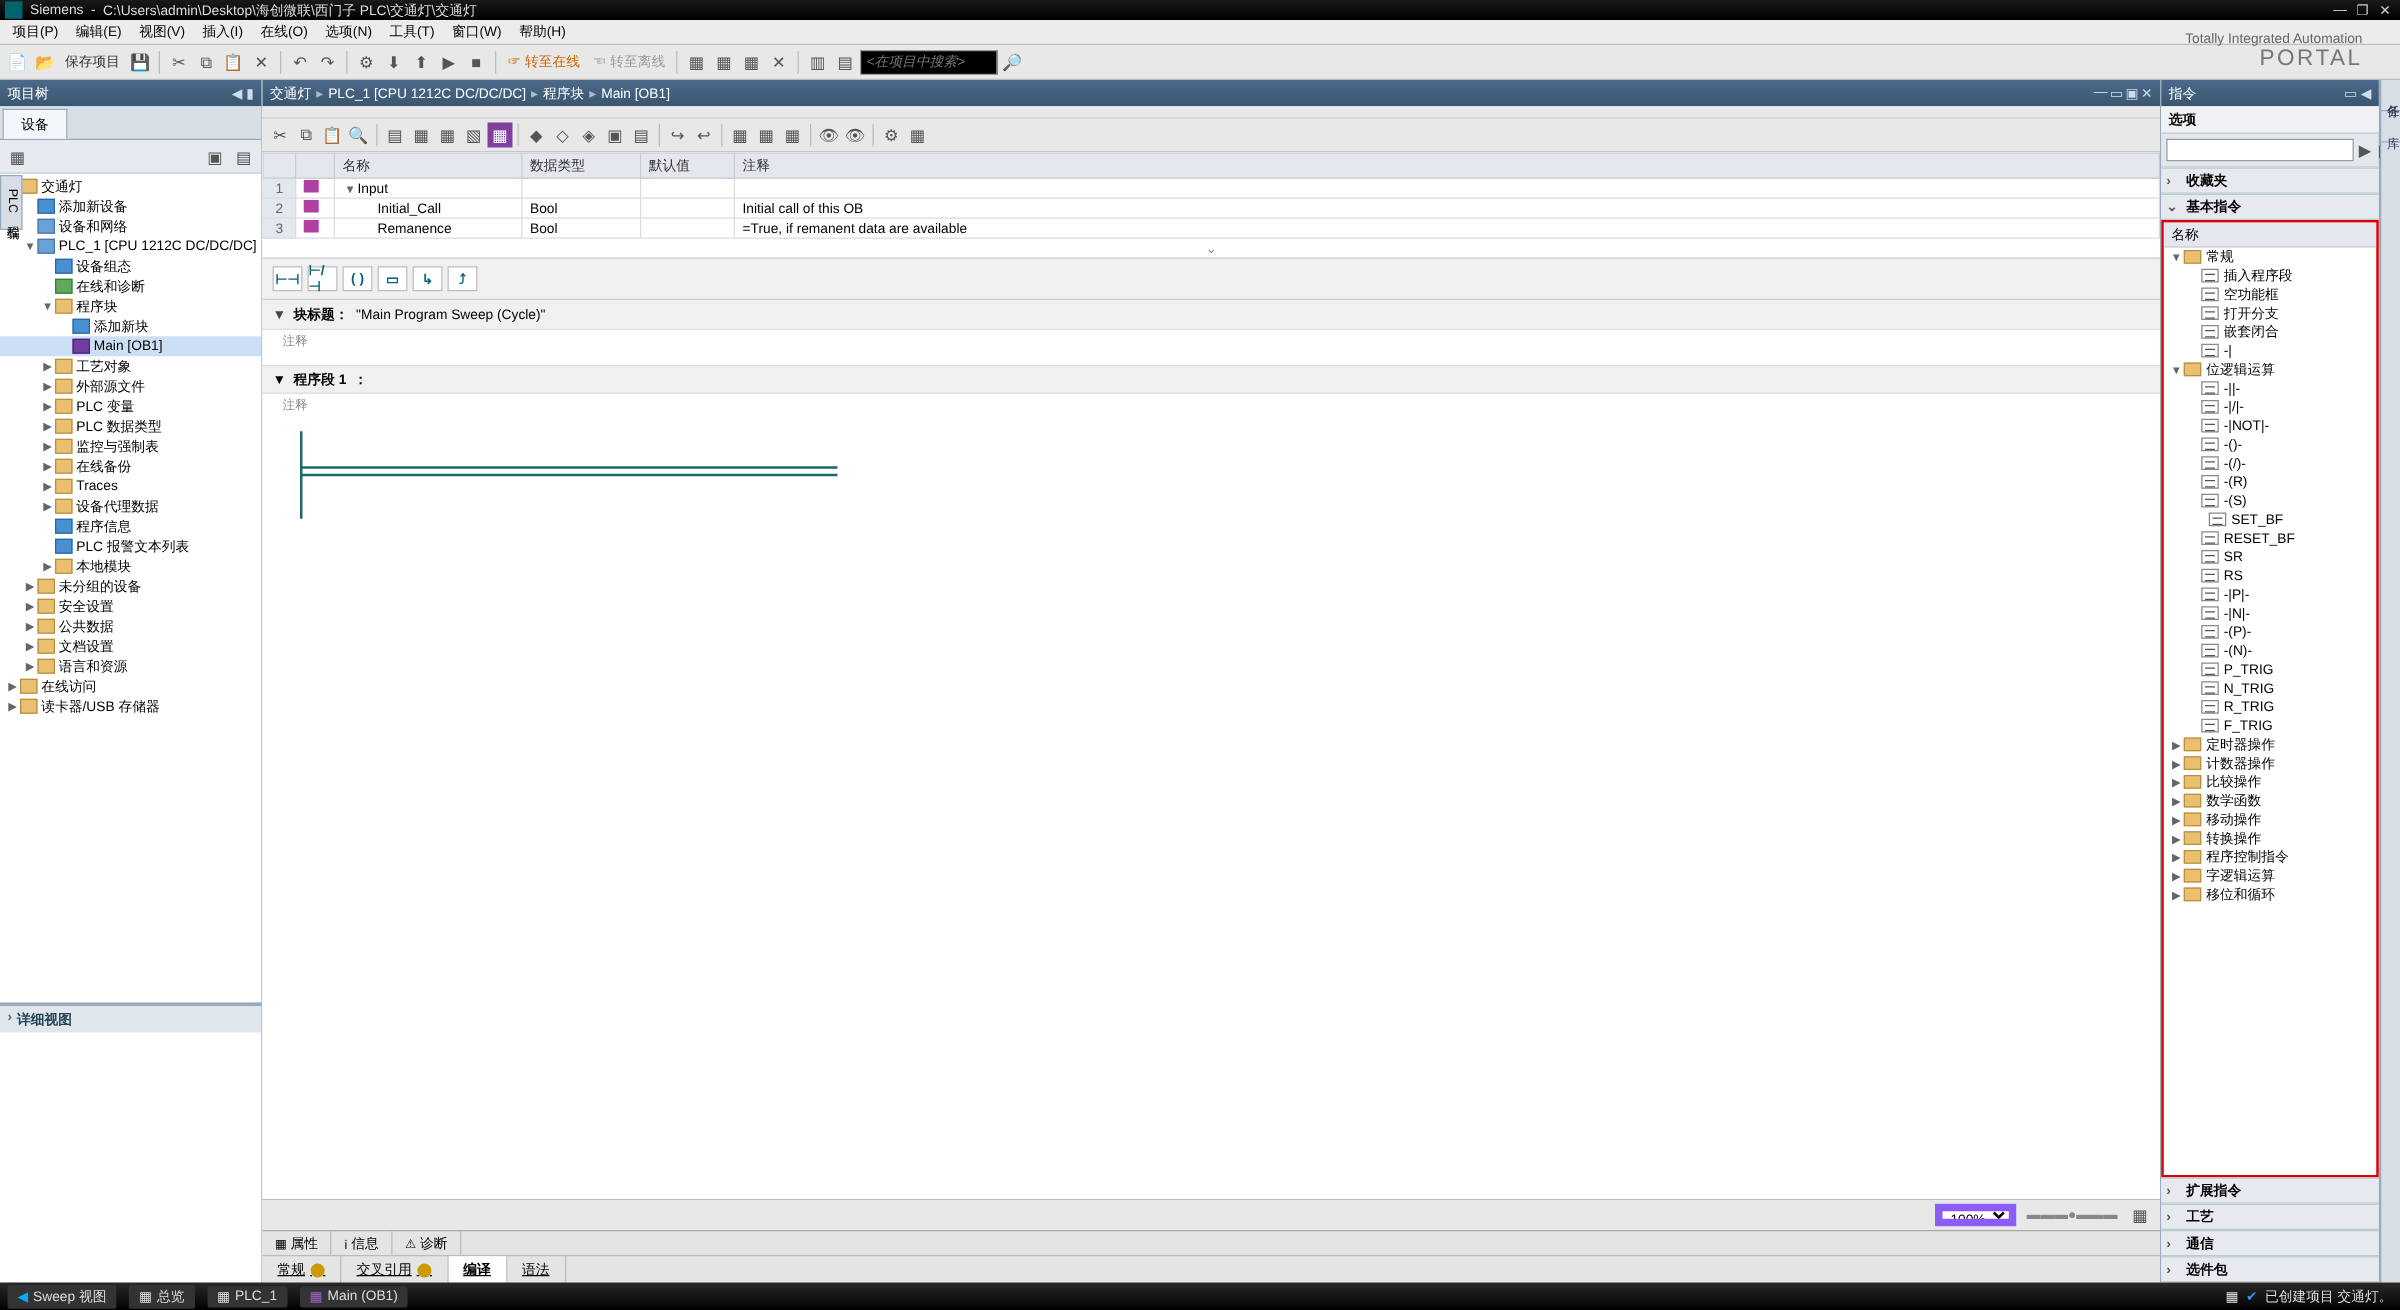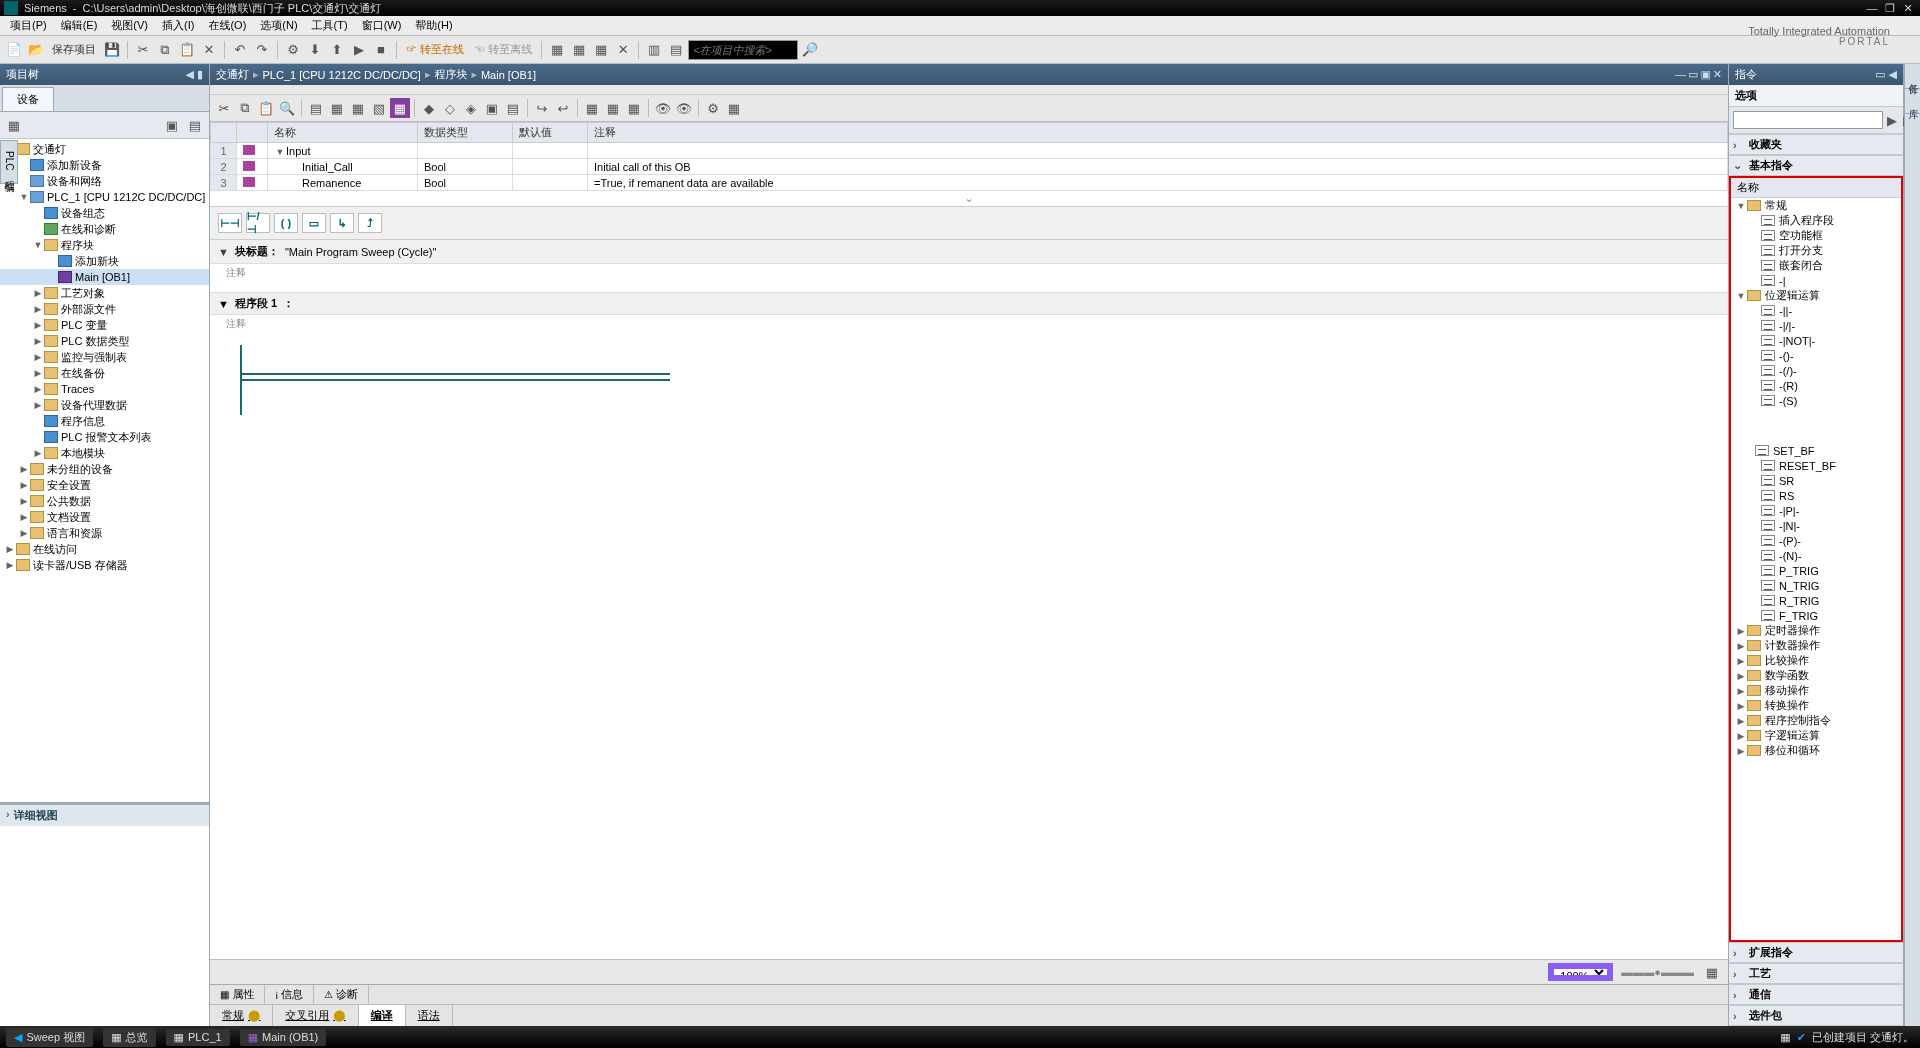--- a/index.html
+++ b/index.html
@@ -4,21 +4,21 @@
 <style>
 * { margin:0; padding:0; box-sizing:border-box; font-family:"Segoe UI",Tahoma,sans-serif; font-size:11px; }
 body { background:#f0f0f0; width:1920px; height:1048px; overflow:hidden; position:relative; }
 .titlebar { height:16px; background:linear-gradient(#1a1a1a,#000); color:#ddd; display:flex; align-items:center; padding:0 4px; }
 .titlebar .logo { width:14px; height:14px; background:#00646e; margin-right:6px; }
 .titlebar .winbtns { margin-left:auto; display:flex; gap:2px; color:#ccc; }
 .titlebar .winbtns span { width:16px; text-align:center; cursor:pointer; }
 .menubar { height:20px; background:#ececec; border-bottom:1px solid #bbb; display:flex; align-items:center; padding:0 4px; gap:2px;text-align:center; }
 .menubar .menu { padding:2px 6px; cursor:pointer; }
 .branding { position:absolute; right:30px; top:26px; text-align:right; color:#666; font-size:12px; line-height:1; }
-.branding .p { font-size:10px; letter-spacing:2px; color:#777; }
+.branding .p { font-size:18px; letter-spacing:2px; color:#777; }
 .toolbar-top { height:28px; background:#e8e8e8; border-bottom:1px solid #bbb; display:flex; align-items:center; padding:0 4px; gap:2px; }
 .tbtn { width:20px; height:20px; border:1px solid transparent; display:inline-flex; align-items:center; justify-content:center; cursor:pointer; color:#555; font-size:13px; }
 .tsep { width:1px; height:18px; background:#bbb; margin:0 3px; }
 .tblabel { padding:0 4px; cursor:pointer; color:#333; }
 .searchbox { height:20px; border:1px solid #999; padding:0 4px; width:110px; font-style:italic; color:#888; background:#000000; }
 .grid3 { display:grid; grid-template-columns:210px 1fr 175px 16px; height:calc(100% - 64px - 22px); }
 
 .left { background:#e3e7ee; border-right:1px solid #9ab; display:flex; flex-direction:column; }
 .panel-title { background:linear-gradient(#4b6a8a,#3a566f); color:#fff; padding:3px 6px; display:flex; align-items:center;text-align:right; }
 .panel-title .mini { margin-left:auto; display:flex; gap:3px; color:#cde; }
@@ -559,21 +559,21 @@
           <div class="inst-row" style="padding-left: 18px;">
             <span class="tw3"></span>
             <span class="iicon2 ii-fn"></span>
             <span>-(R)</span>
           </div>
           <div class="inst-row" style="padding-left: 18px;">
             <span class="tw3"></span>
             <span class="iicon2 ii-fn"></span>
             <span>-(S)</span>
           </div>
-          <div class="inst-row" style="padding-left: 12px; margin-top: 35px;">
+          <div class="inst-row" style="padding-left: 24px;">
             <span class="tw3"></span>
             <span class="iicon2 ii-fn"></span>
             <span>SET_BF</span>
           </div>
           <div class="inst-row" style="padding-left: 18px;">
             <span class="tw3"></span>
             <span class="iicon2 ii-fn"></span>
             <span>RESET_BF</span>
           </div>
           <div class="inst-row" style="padding-left: 18px;">

